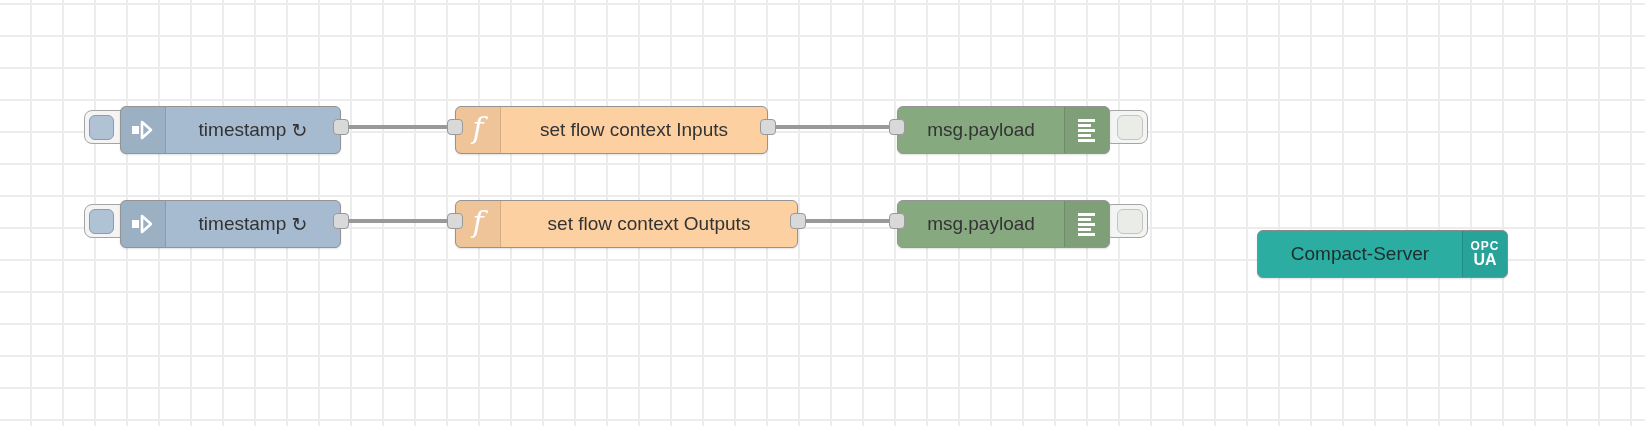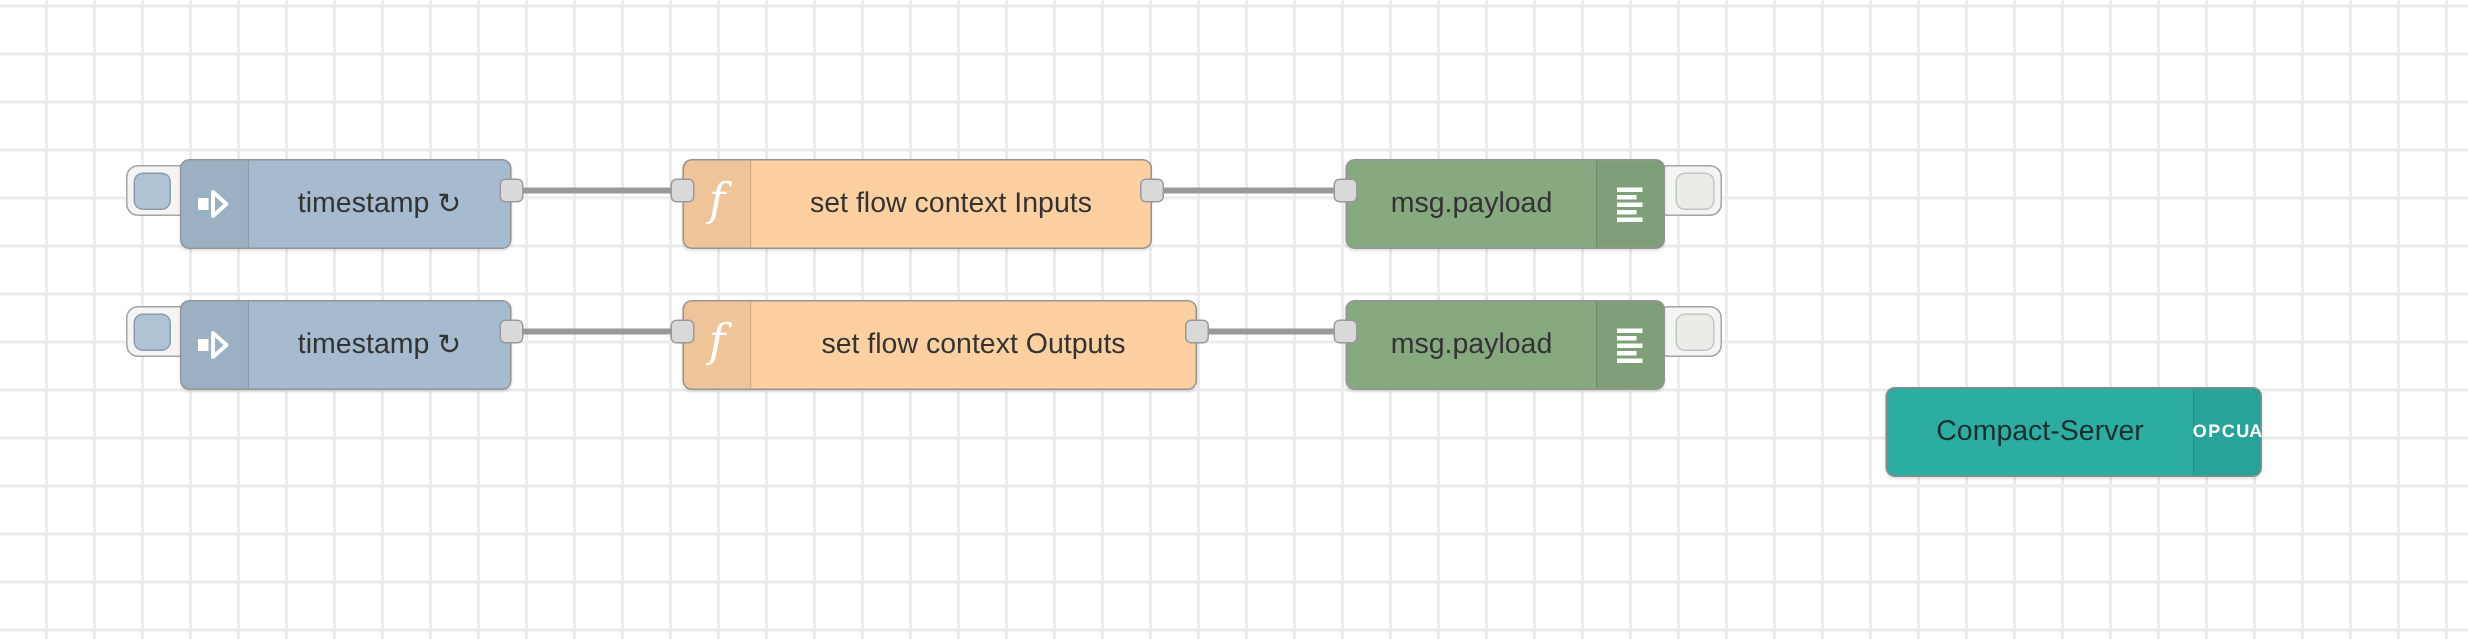--- a/index.html
+++ b/index.html
@@ -10,33 +10,33 @@
     background-image:
       linear-gradient(to right, #ececec 2px, transparent 2px),
       linear-gradient(to bottom, #ececec 2px, transparent 2px);
     background-size:32px 32px;
     background-position:30px 3px;
     overflow:hidden;
     font-family:"Liberation Sans", sans-serif;
   }
   .node{
     position:absolute;
-    height:60px;
+    height:48px;
     border:1.5px solid #949494;
     border-radius:6px;
     box-sizing:border-box;
     display:flex;
     align-items:stretch;
     box-shadow:0 1px 2px rgba(0,0,0,0.12);
     z-index:3;
   }
   .node-inject{background:var(--inject,#a6bbcf);}
   .node-function{background:var(--function,#fdd0a2);}
   .node-debug{background:var(--debug,#87a980);text-align:right;}
-  .node-server{background:var(--server,#2bada2);border-color:#8a8a8a;margin-top:28px;}
+  .node-server{background:var(--server,#2bada2);border-color:#8a8a8a;}
   .icon-region{
     width:44px;flex:0 0 44px;
     background:rgba(0,0,0,0.055);
     display:flex;align-items:center;justify-content:center;
   }
   .icon-region.left{border-right:1px solid rgba(0,0,0,0.12);border-radius:4px 0 0 4px;}
   .icon-region.right{border-left:1px solid rgba(0,0,0,0.12);border-radius:0 4px 4px 0;}
   .node-label{
     flex:1;
     display:flex;align-items:center;justify-content:center;
@@ -70,25 +70,25 @@
     width:25px;height:25px;margin-left:4px;
     background:#b0c3d5;border:1.5px solid #8b9cad;
     border-radius:6px;box-sizing:border-box;
   }
   .toggle-inner{
     width:26px;height:25px;margin-left:12px;
     background:#e9ece7;border:1px solid #c2c6c0;
     border-radius:6px;box-sizing:border-box;
   }
   .opcua{
-    display:flex;flex-direction:row;align-items:center;justify-content:center;
+    display:flex;flex-direction:column;align-items:center;justify-content:center;
     color:#fff;font-weight:bold;line-height:0.95;
   }
   .opcua .l1{font-size:12px;letter-spacing:1px;}
-  .opcua .l2{font-size:12px;}
+  .opcua .l2{font-size:16px;}
   .server-label{color:#1e2d2d;}
   
   #inject1{left:120px;top:106px;width:221px;}
   #inject2{left:120px;top:200px;width:221px;}
   #fn1{left:455px;top:106px;width:313px;}
   #fn2{left:455px;top:200px;width:343px;}
   #debug1{left:897px;top:106px;width:213px;}
   #debug2{left:897px;top:200px;width:213px;}
   #server{left:1257px;top:230px;width:251px;}
   #btn1{left:84px;top:110px;}

